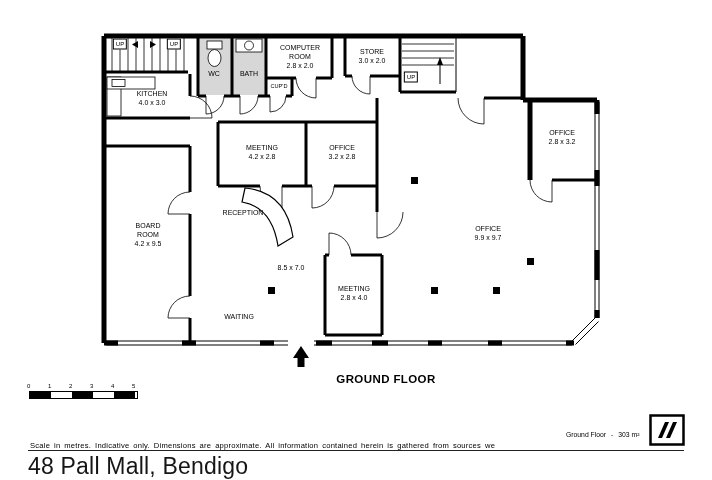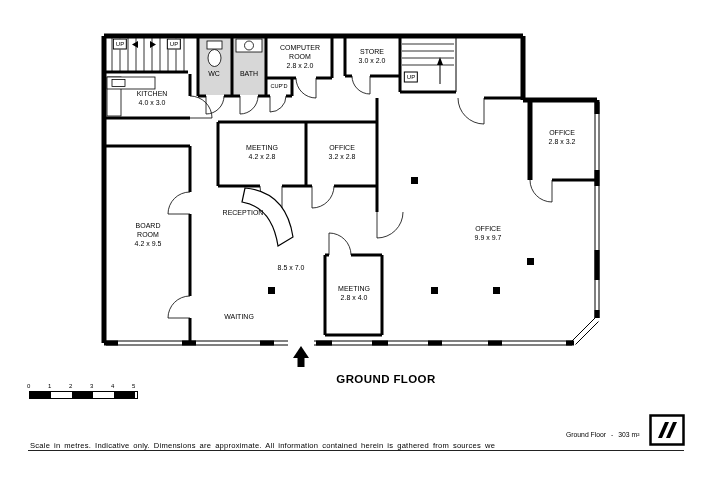--- a/index.html
+++ b/index.html
@@ -218,14 +218,15 @@
 
   <div class="logo">
     <svg width="36" height="32" viewBox="0 0 36 32">
       <rect x="1.5" y="1.5" width="33" height="29" fill="#fff" stroke="#000" stroke-width="2.5"></rect>
       <polygon points="9,24 16,8 20,8 13,24" fill="#000"></polygon>
       <polygon points="17,24 24,8 28,8 21,24" fill="#000"></polygon>
     </svg>
   </div>
 
   <div class="rule"></div>
+  <div class="title">48 Pall Mall, Bendigo</div>
 
 </div>
 
 </body></html>

